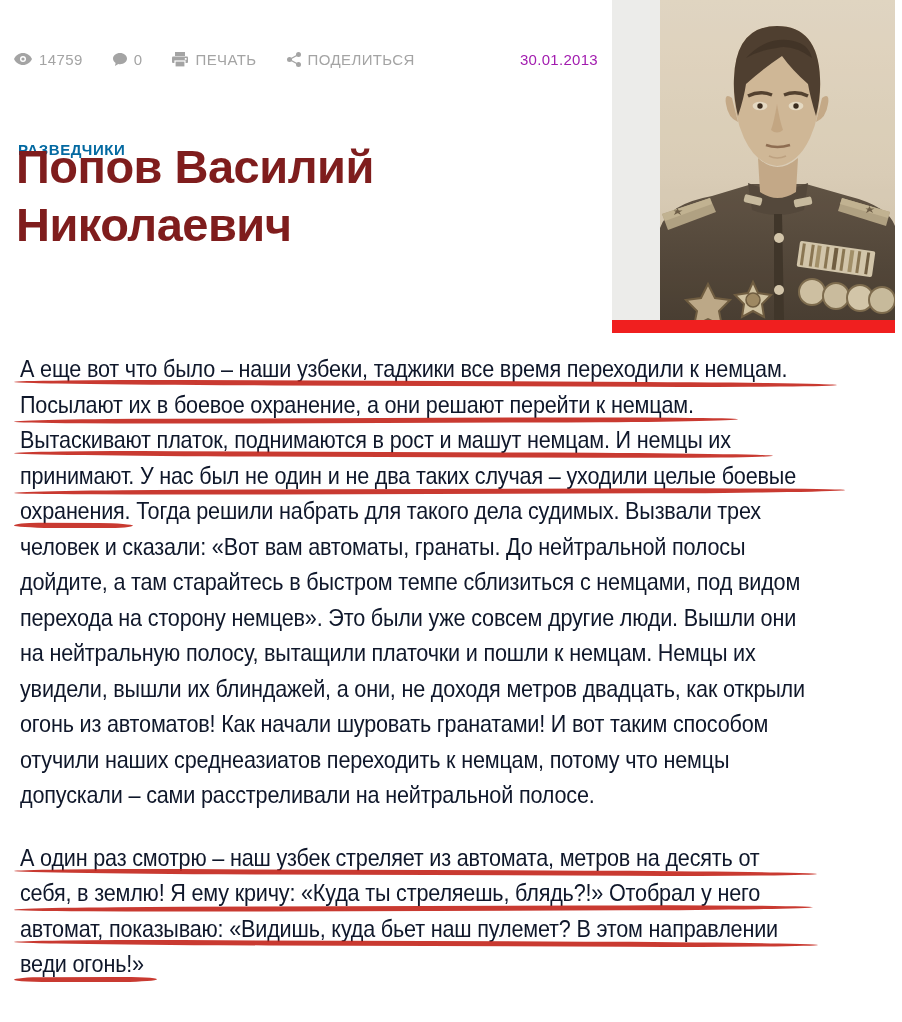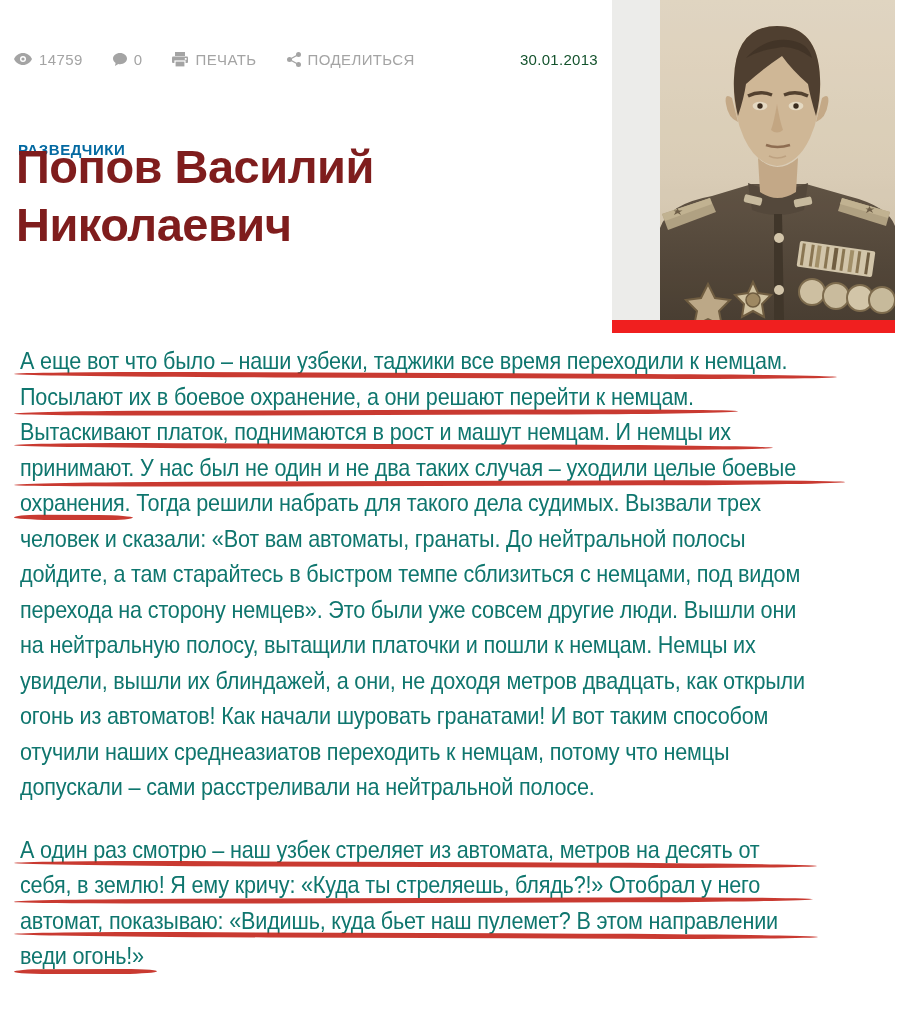--- a/index.html
+++ b/index.html
@@ -6,38 +6,38 @@
   html,body { width:902px; height:1022px; background:#ffffff; overflow:hidden;
               font-family:"Liberation Sans", sans-serif; }
   .page { position:relative; width:902px; height:930px; background:#fff; }
 
   
   .toolbar { position:absolute; left:14px; top:48px; width:584px; height:22px;
              display:flex; align-items:center; color:#a4a4a4; font-size:15px; }
   .tb-group { display:flex; align-items:center; gap:7px; margin-right:30px; white-space:nowrap; }
   .tb-group svg { display:block; }
   .tb-label { letter-spacing:.4px; }
-  .tb-date { margin-left:auto; color:#14532d; letter-spacing:.3px; }
+  .tb-date { margin-left:auto; color:#a21caf; letter-spacing:.3px; }
 
   
   .category { position:absolute; left:18px; top:109px; font-size:15px; font-weight:700;
               color:#0369a1; letter-spacing:.6px;margin-top:32px; }
   .title { position:absolute; left:16px; top:138px; width:590px;
            font-size:47px; line-height:58px; font-weight:700; color:#7f1d1d;
            letter-spacing:-.5px; }
 
   
   .photo-wrap { position:absolute; left:612px; top:0; width:283px; height:333px; }
   .photo-gutter { position:absolute; left:0; top:0; width:48px; height:320px; background:#ececea; }
   .photo { position:absolute; left:48px; top:0; width:235px; height:320px; overflow:hidden; }
   .photo svg { display:block; }
   .photo-bar { position:absolute; left:0; top:320px; width:283px; height:13px; }
 
   
-  .article { position:absolute; left:20px; top:343px; width:875px; color:#0f766e; }
+  .article { position:absolute; left:20px; top:351px; width:875px; color:#0f172a; }
   .paragraph { display:block; }
   .paragraph + .paragraph { margin-top:27px; }
   .tline { position:relative; height:35.5px; line-height:35.5px; white-space:nowrap;
            font-size:24px; }
   .ttext { display:inline-block; transform:scaleX(.9); transform-origin:0 50%;
            letter-spacing:-.2px; }
   .uline { position:absolute; left:-6px; top:30px; height:5px;
            border-radius:40% 55% 45% 60% / 100% 90% 100% 90%; opacity:.92; }
   .tline:nth-child(odd)  .uline { transform:rotate(.22deg); }
   .tline:nth-child(even) .uline { transform:rotate(-.18deg); top:31px; }

